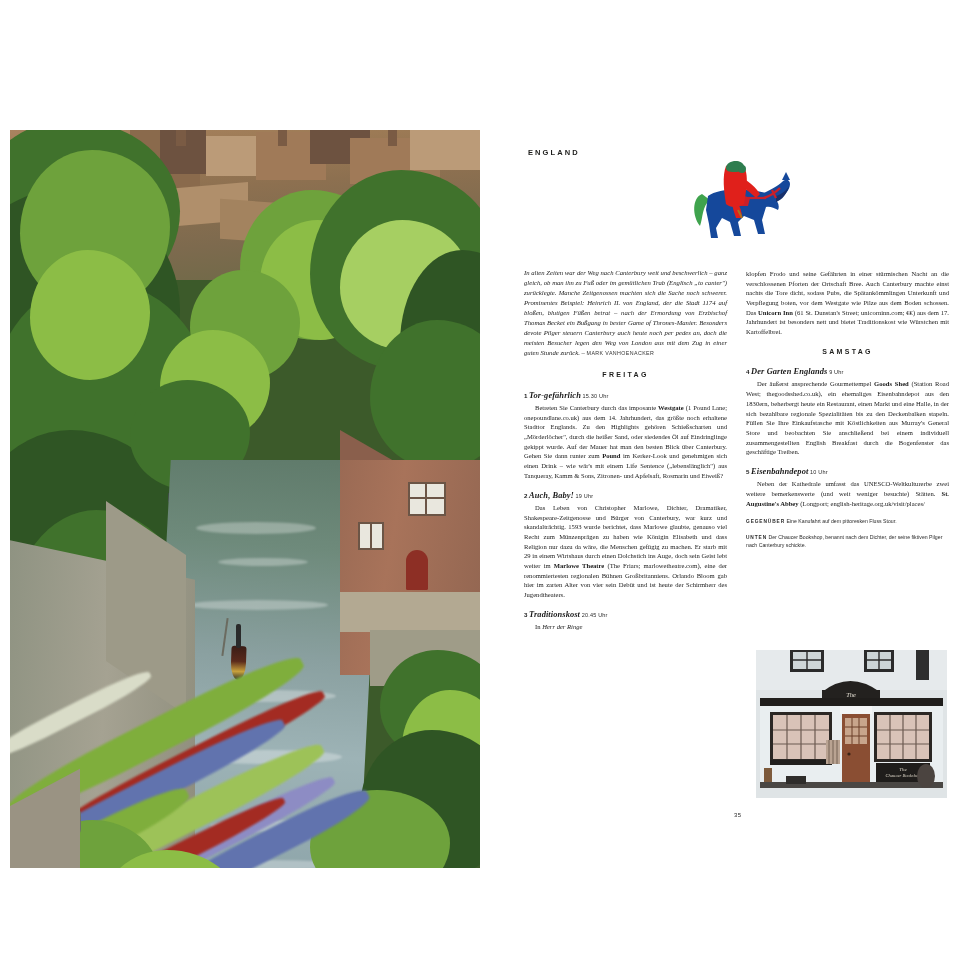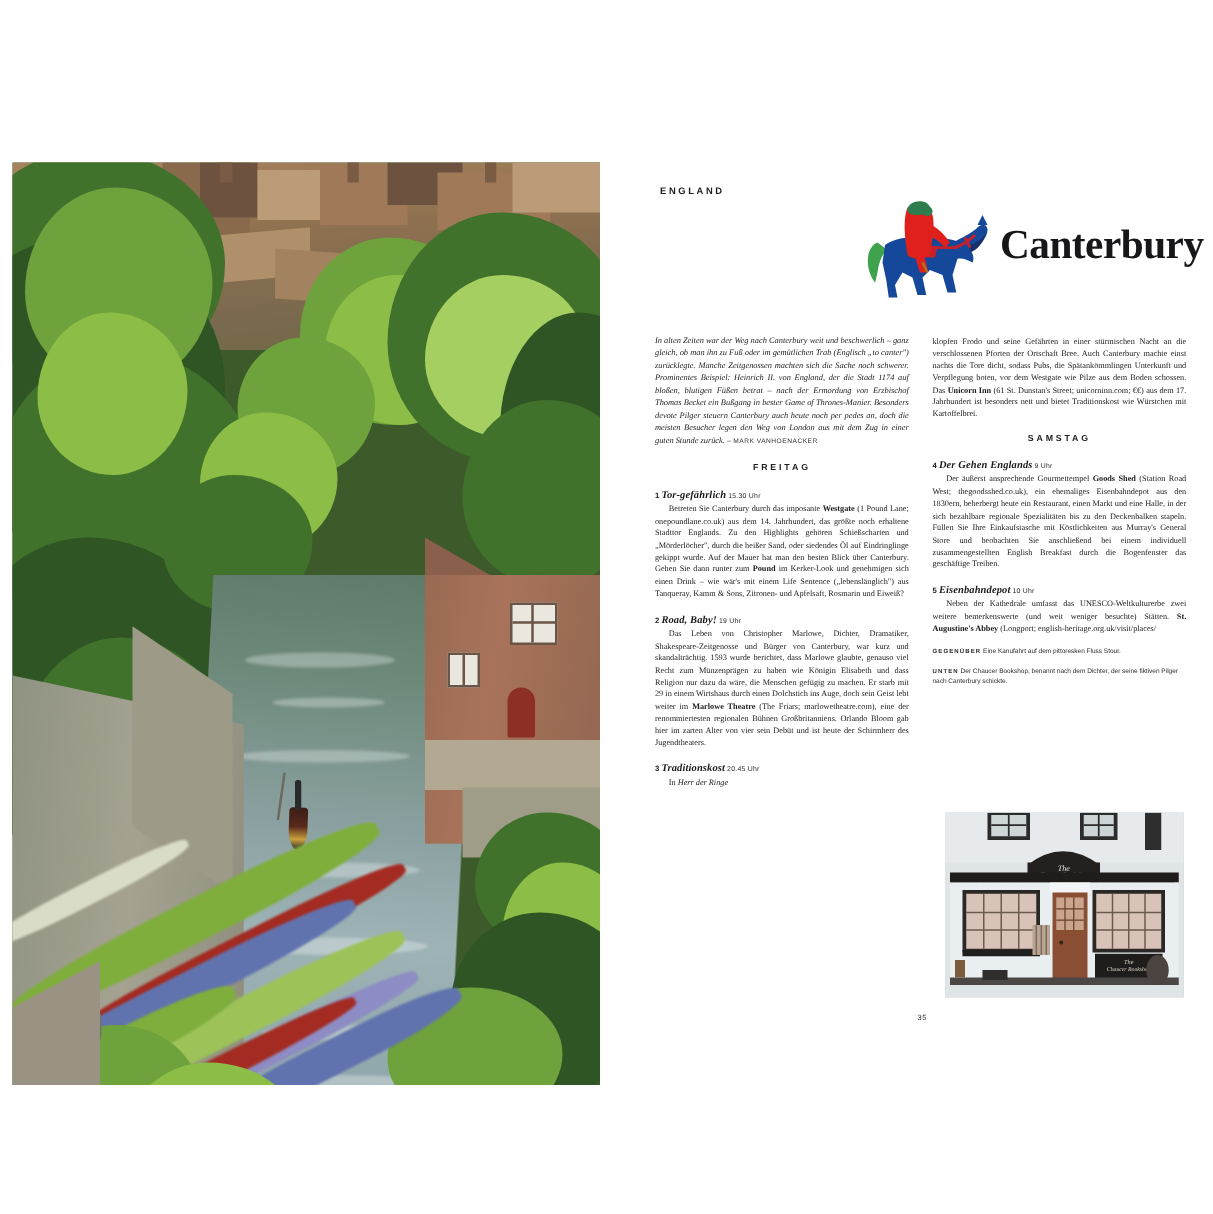--- a/index.html
+++ b/index.html
@@ -300,39 +300,38 @@
 
         <path d="M56 18 C64 22 70 28 74 34 L70 38 C64 32 58 28 54 26 Z" fill="#e0201b"></path>
 
         <path d="M40 8 C40 0 56 -2 58 6 C58 10 54 12 48 12 C43 12 40 11 40 8 Z" fill="#2e7d4f"></path>
         <circle cx="56" cy="9" r="4" fill="#2e7d4f"></circle>
 
         <path d="M52 50 L56 58" stroke="#a8751e" stroke-width="2" fill="none"></path>
       </svg>
     </div>
 
-    <div class="title">Canterbury</div>
 
     <div class="cols">
 
       <div class="col left">
         <p class="intro"><span>In alten Zeiten war der Weg nach Canterbury weit und beschwerlich – ganz gleich, ob man ihn zu Fuß oder im gemütlichen Trab (Englisch „to canter") zurücklegte. Manche Zeitgenossen machten sich die Sache noch schwerer. Prominentes Beispiel: Heinrich II. von England, der die Stadt 1174 auf bloßen, blutigen Füßen betrat – nach der Ermordung von Erzbischof Thomas Becket ein Bußgang in bester Game of Thrones-Manier. Besonders devote Pilger steuern Canterbury auch heute noch per pedes an, doch die meisten Besucher legen den Weg von London aus mit dem Zug in einer guten Stunde zurück. – </span><span class="byline">MARK VANHOENACKER</span></p>
 
         <div class="dayhead">FREITAG</div>
 
         <div class="entry">
           <span class="num">1</span>
           <span class="hdl">Tor-gefährlich</span>
           <span class="time">15.30 Uhr</span>
           <span class="body"><span>Betreten Sie Canterbury durch das imposante </span><b>Westgate</b><span> (1 Pound Lane; onepoundlane.co.uk) aus dem 14. Jahrhundert, das größte noch erhaltene Stadttor Englands. Zu den Highlights gehören Schießscharten und „Mörderlöcher", durch die heißer Sand, oder siedendes Öl auf Eindringlinge gekippt wurde. Auf der Mauer hat man den besten Blick über Canterbury. Gehen Sie dann runter zum </span><b>Pound</b><span> im Kerker-Look und genehmigen sich einen Drink – wie wär's mit einem Life Sentence („lebenslänglich") aus Tanqueray, Kamm &amp; Sons, Zitronen- und Apfelsaft, Rosmarin und Eiweiß?</span></span>
         </div>
 
         <div class="entry">
           <span class="num">2</span>
-          <span class="hdl">Road, Baby!</span>
+          <span class="hdl">Auch, Baby!</span>
           <span class="time">19 Uhr</span>
           <span class="body"><span>Das Leben von Christopher Marlowe, Dichter, Dramatiker, Shakespeare-Zeitgenosse und Bürger von Canterbury, war kurz und skandalträchtig. 1593 wurde berichtet, dass Marlowe glaubte, genauso viel Recht zum Münzenprägen zu haben wie Königin Elisabeth und dass Religion nur dazu da wäre, die Menschen gefügig zu machen. Er starb mit 29 in einem Wirtshaus durch einen Dolchstich ins Auge, doch sein Geist lebt weiter im </span><b>Marlowe Theatre</b><span> (The Friars; marlowetheatre.com), eine der renommiertesten regionalen Bühnen Großbritanniens. Orlando Bloom gab hier im zarten Alter von vier sein Debüt und ist heute der Schirmherr des Jugendtheaters.</span></span>
         </div>
 
         <div class="entry">
           <span class="num">3</span>
           <span class="hdl">Traditionskost</span>
           <span class="time">20.45 Uhr</span>
           <span class="body"><span>In </span><i>Herr der Ringe</i></span>
         </div>
@@ -340,21 +339,21 @@
 
       <div class="col right">
         <p class="entry">
           <span class="body" style="text-indent:0;"><span> klopfen Frodo und seine Gefährten in einer stürmischen Nacht an die verschlossenen Pforten der Ortschaft Bree. Auch Canterbury machte einst nachts die Tore dicht, sodass Pubs, die Spätankömmlingen Unterkunft und Verpflegung boten, vor dem Westgate wie Pilze aus dem Boden schossen. Das </span><b>Unicorn Inn</b><span> (61 St. Dunstan's Street; unicorninn.com; €€) aus dem 17. Jahrhundert ist besonders nett und bietet Traditionskost wie Würstchen mit Kartoffelbrei.</span></span>
         </p>
 
         <div class="dayhead">SAMSTAG</div>
 
         <div class="entry">
           <span class="num">4</span>
-          <span class="hdl">Der Gehen Englands</span>
+          <span class="hdl">Der Garten Englands</span>
           <span class="time">9 Uhr</span>
           <span class="body"><span>Der äußerst ansprechende Gourmettempel </span><b>Goods Shed</b><span> (Station Road West; thegoodsshed.co.uk), ein ehemaliges Eisenbahndepot aus den 1830ern, beherbergt heute ein Restaurant, einen Markt und eine Halle, in der sich bezahlbare regionale Spezialitäten bis zu den Deckenbalken stapeln. Füllen Sie Ihre Einkaufstasche mit Köstlichkeiten aus Murray's General Store und beobachten Sie anschließend bei einem individuell zusammengestellten English Breakfast durch die Bogenfenster das geschäftige Treiben.</span></span>
         </div>
 
         <div class="entry">
           <span class="num">5</span>
           <span class="hdl">Eisenbahndepot</span>
           <span class="time">10 Uhr</span>
           <span class="body"><span>Neben der Kathedrale umfasst das UNESCO-Weltkulturerbe zwei weitere bemerkenswerte (und weit weniger besuchte) Stätten. </span><b>St. Augustine's Abbey</b><span> (Longport; english-heritage.org.uk/visit/places/</span></span>
         </div>

